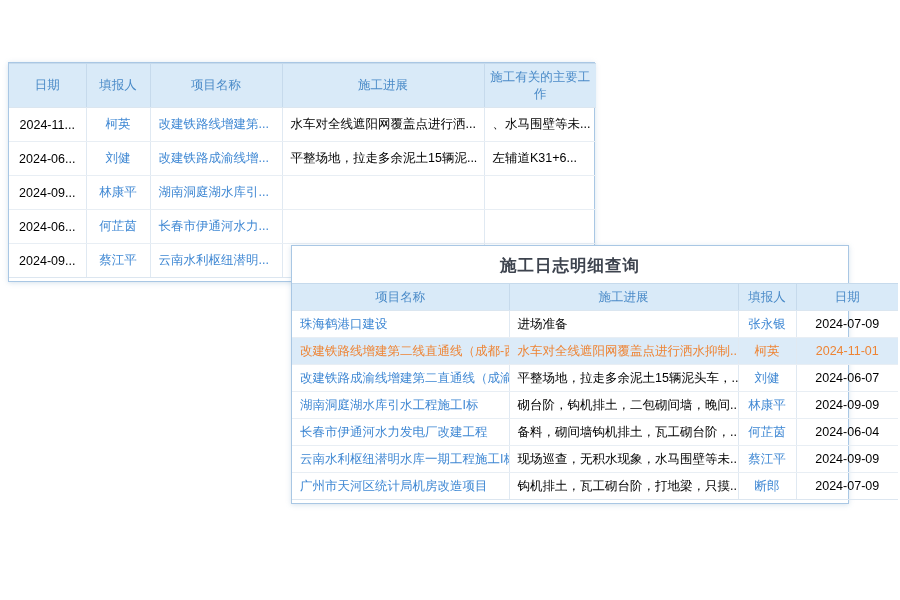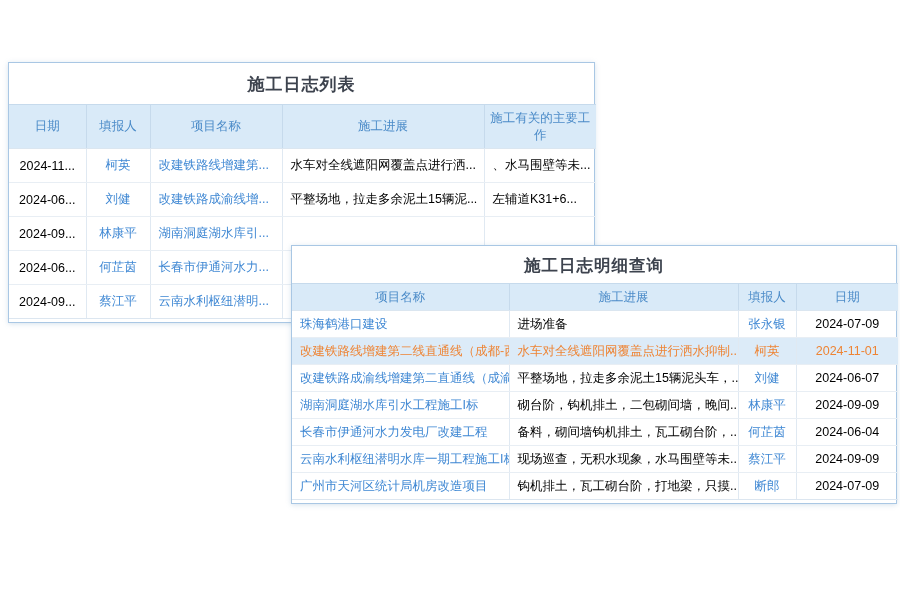--- a/index.html
+++ b/index.html
@@ -26,34 +26,33 @@
 
   
   #panel-list { left: 8px; top: 62px; width: 587px; }
   #panel-list .panel-title { height: 41px; line-height: 43px; font-size: 17px; }
   #panel-list th { height: 44px; }
   #panel-list td { height: 34px; }
   #panel-list tr.hl td { background: #eaf4fc; color: #ee8434; }
   #panel-list .gap { height: 3px; }
 
   
-  #panel-detail { left: 291px; top: 245px; width: 606px; }
+  #panel-detail { left: 291px; top: 245px; width: 558px; }
   #panel-detail .panel-title { height: 37px; line-height: 39px; font-size: 16.5px; }
   #panel-detail th { height: 27px; }
   #panel-detail td { height: 27px; }
   #panel-detail tr.hl td { background: #dcebf8; color: #ee8434; }
   #panel-detail .gap { height: 3px; }
 </style>
 </head>
 <body>
 
 <div class="stage">
 
   <div class="panel" id="panel-list">
-    <div class="panel-title">施工日志列表</div>
     <table>
       <colgroup>
         <col style="width:77px">
           <col style="width:64px">
           <col style="width:132px">
         <col style="width:202px">
           <col style="width:112px">
       </colgroup>
       <thead>
         <tr>

